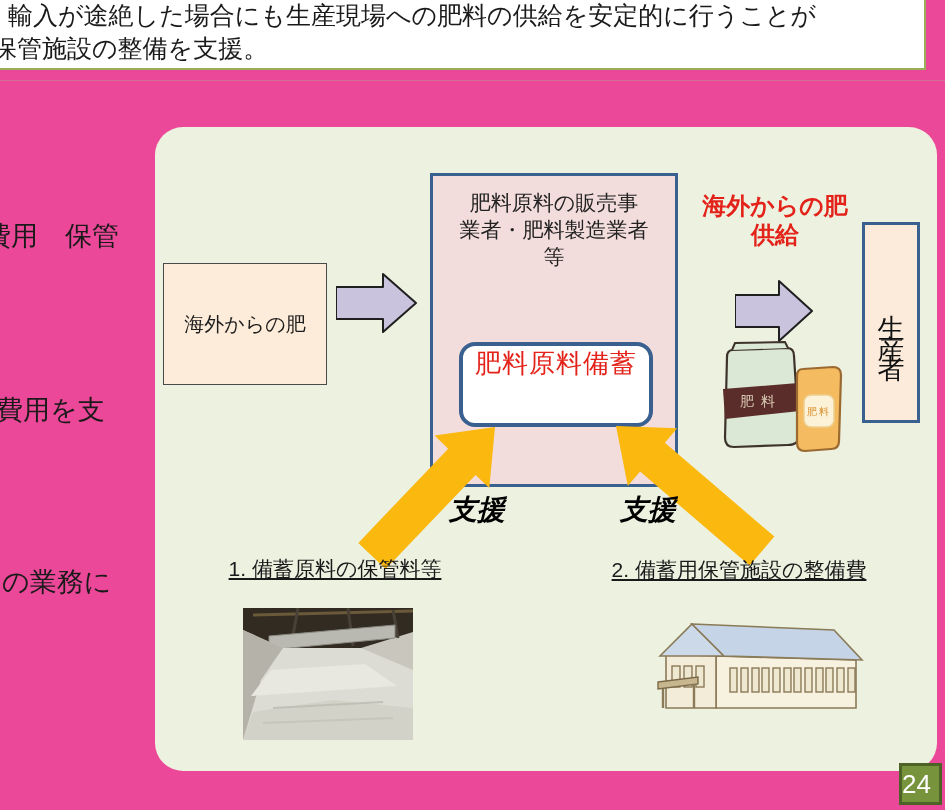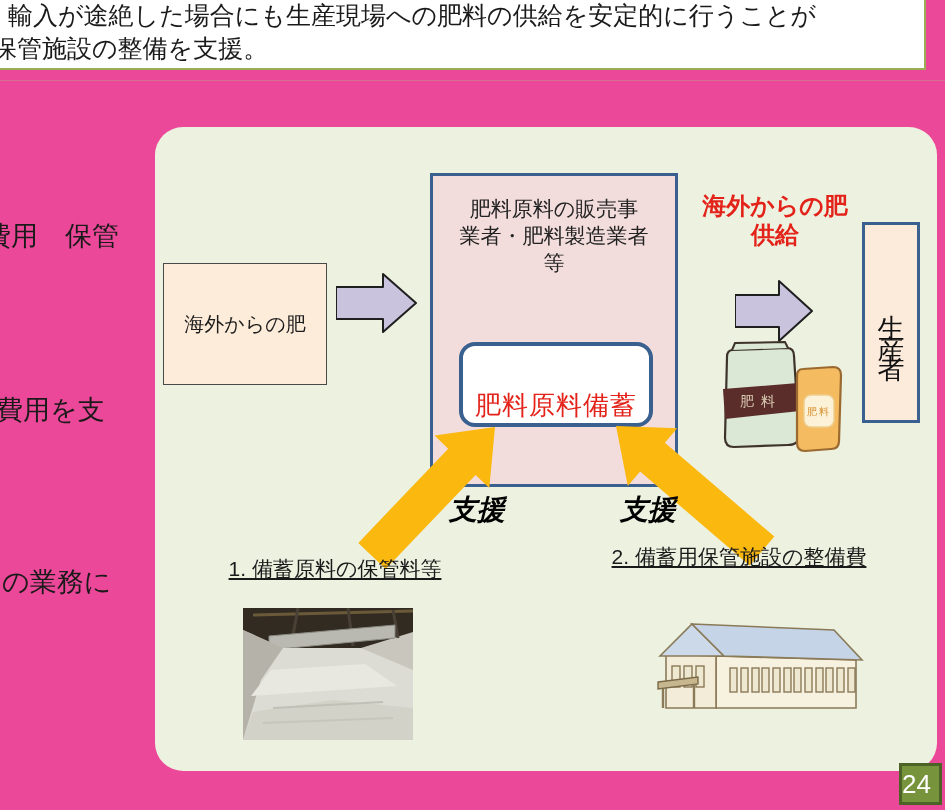--- a/index.html
+++ b/index.html
@@ -33,27 +33,27 @@
   .source-box{
     left:8px; top:136px; width:164px; height:122px;
     background:#fdecd9; border:1.5px solid #4a4a4a;
     display:flex; flex-direction:column; justify-content:center; align-items:center;
     font-size:20px; line-height:27px; text-align:center;
   }
 
   .dealer-box{
     left:275px; top:46px; width:248px; height:314px;
     background:#f3dddc; border:3px solid #39608f;
-    padding-top:19px; text-align:center; font-size:21px; line-height:27px; color:#222;
+    padding-top:13px; text-align:center; font-size:21px; line-height:27px; color:#222;
   }
 
   .stock-box{
     left:304px; top:215px; width:194px; height:85px;
     background:#fff; border:4px solid #39608f; border-radius:16px;
-    display:flex; align-items:flex-end; justify-content:center;
+    display:flex; align-items:flex-start; justify-content:center;
     font-size:26px; color:#e3231a; letter-spacing:1px;
   }
 
   .supply-label{
     left:540px; top:64px; width:160px; text-align:center;
     color:#e3231a; font-weight:bold; font-size:24px; line-height:29px;
   }
 
   .producer-box{
     left:707px; top:95px; width:58px; height:201px;
@@ -69,21 +69,21 @@
   .gray-arrow-1{ left:181px; top:146px; }
   .gray-arrow-2{ left:580px; top:153px; }
   .yellow-arrows{ left:0; top:0; width:782px; height:644px; pointer-events:none; }
 
   .support{ font-size:28px; font-weight:bold; color:#000; width:120px; text-align:center;font-style:italic; }
   .support-left{ left:262px; top:364px; }
   .support-right{ left:433px; top:364px; }
 
   .item-label{ font-size:21px; color:#1a1a1a; width:300px; text-align:center; white-space:nowrap;text-decoration:underline; }
   .item1{ left:30px;  top:428px; }
-  .item2{ left:434px; top:416px; }
+  .item2{ left:434px; top:429px; }
 
   .photo{ left:88px; top:481px; width:170px; height:132px; }
   .building{ left:497px; top:489px; width:212px; height:98px; }
   .bags{ left:558px; top:214px; width:132px; height:114px; }
 
   
   .page-badge{
     position:absolute; left:899px; top:763px; width:43px; height:42px;
     background:#77933c; border:3px solid #4c6227; color:#fff;
     display:flex; align-items:center; justify-content:flex-start;

